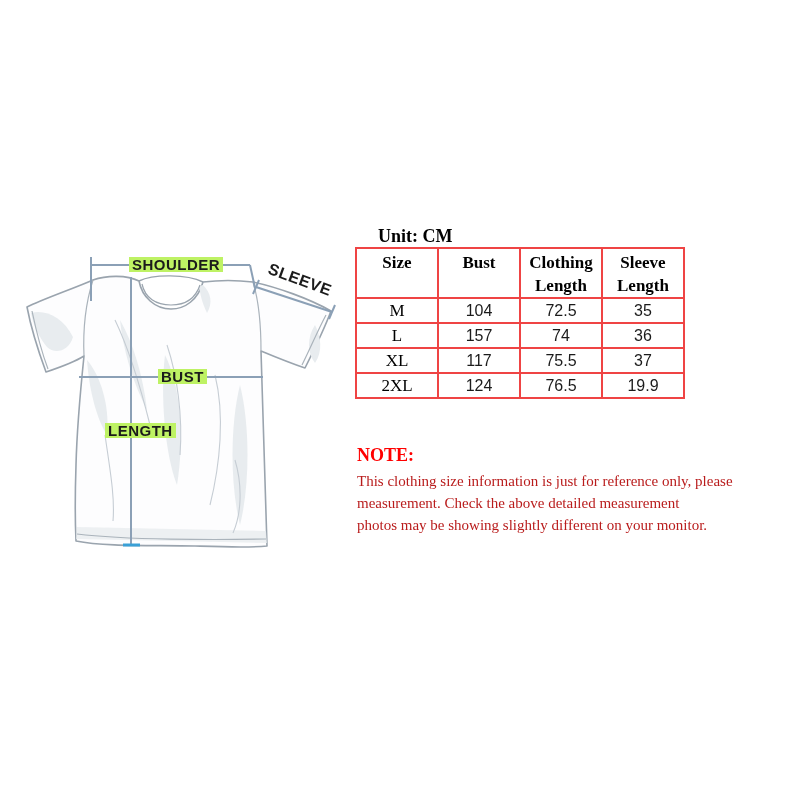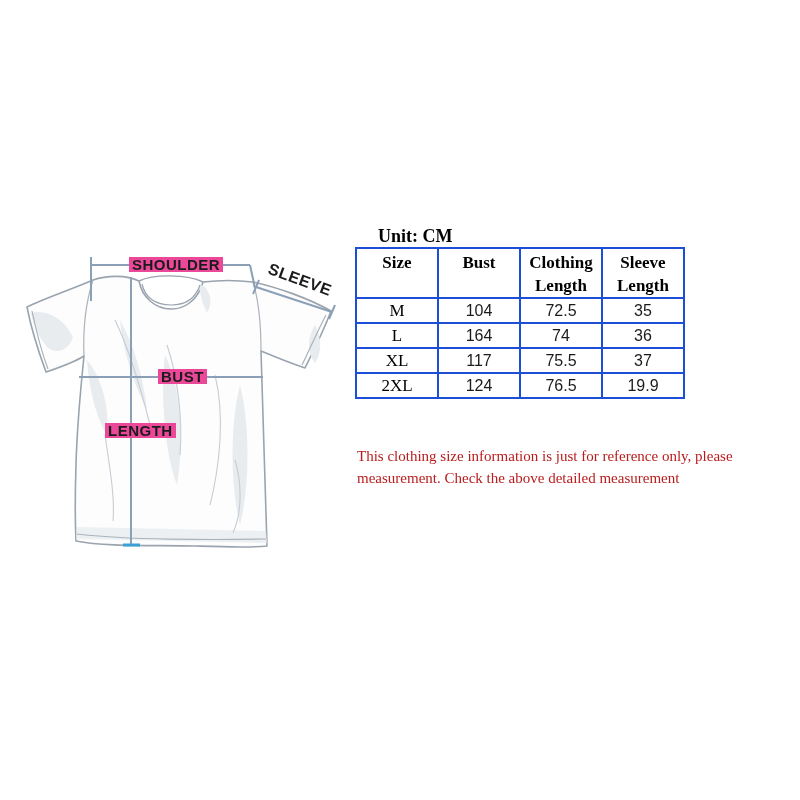--- a/index.html
+++ b/index.html
@@ -20,21 +20,21 @@
     width: 345px; height: 330px;
   }
   #diagram svg { position: absolute; left: 0; top: 0; }
   .diagram-label {
     position: absolute;
     font-family: "Liberation Sans", sans-serif;
     font-weight: bold;
     font-size: 15px;
     letter-spacing: 0.5px;
     color: #1b1b1b;
-    background: #ec4899;
+    background: #bef264;
     padding: 0 3px;
     white-space: nowrap;
     line-height: 15px;
   }
   #label-shoulder { left: 114px; top: 32px; }
   #label-sleeve  {
     left: 249px; top: 47px;
     background: transparent;
     transform: rotate(20deg);
     transform-origin: center;
@@ -54,21 +54,21 @@
     margin-left: 20px;
   }
   #size-table {
     position: absolute;
     left: 355px; top: 247px;
     width: 330px;
     border-collapse: collapse;
     table-layout: fixed;
   }
   #size-table th, #size-table td {
-    border: 2px solid #1d4ed8;
+    border: 2px solid #ef4444;
     text-align: center;
     overflow: hidden;
   }
   #size-table th {
     font-family: "Liberation Serif", serif;
     font-weight: bold;
     font-size: 17px;
     line-height: 23px;
     vertical-align: top;
     height: 50px;
@@ -199,37 +199,39 @@
     </thead>
     <tbody>
       <tr>
         <td class="size-cell">M</td>
         <td class="num-cell">104</td>
         <td class="num-cell">72.5</td>
         <td class="num-cell">35</td>
       </tr>
       <tr>
         <td class="size-cell">L</td>
-        <td class="num-cell">164</td>
+        <td class="num-cell">157</td>
         <td class="num-cell">74</td>
         <td class="num-cell">36</td>
       </tr>
       <tr>
         <td class="size-cell">XL</td>
         <td class="num-cell">117</td>
         <td class="num-cell">75.5</td>
         <td class="num-cell">37</td>
       </tr>
       <tr>
         <td class="size-cell">2XL</td>
         <td class="num-cell">124</td>
         <td class="num-cell">76.5</td>
         <td class="num-cell">19.9</td>
       </tr>
     </tbody>
   </table>
 
   <div id="note">
+    <div id="note-title">NOTE:</div>
     <div class="note-line">This clothing size information is just for reference only, please</div>
     <div class="note-line">measurement. Check the above detailed measurement</div>
+    <div class="note-line">photos may be showing slightly different on your monitor.</div>
   </div>
 
 </div>
 
 </body></html>

